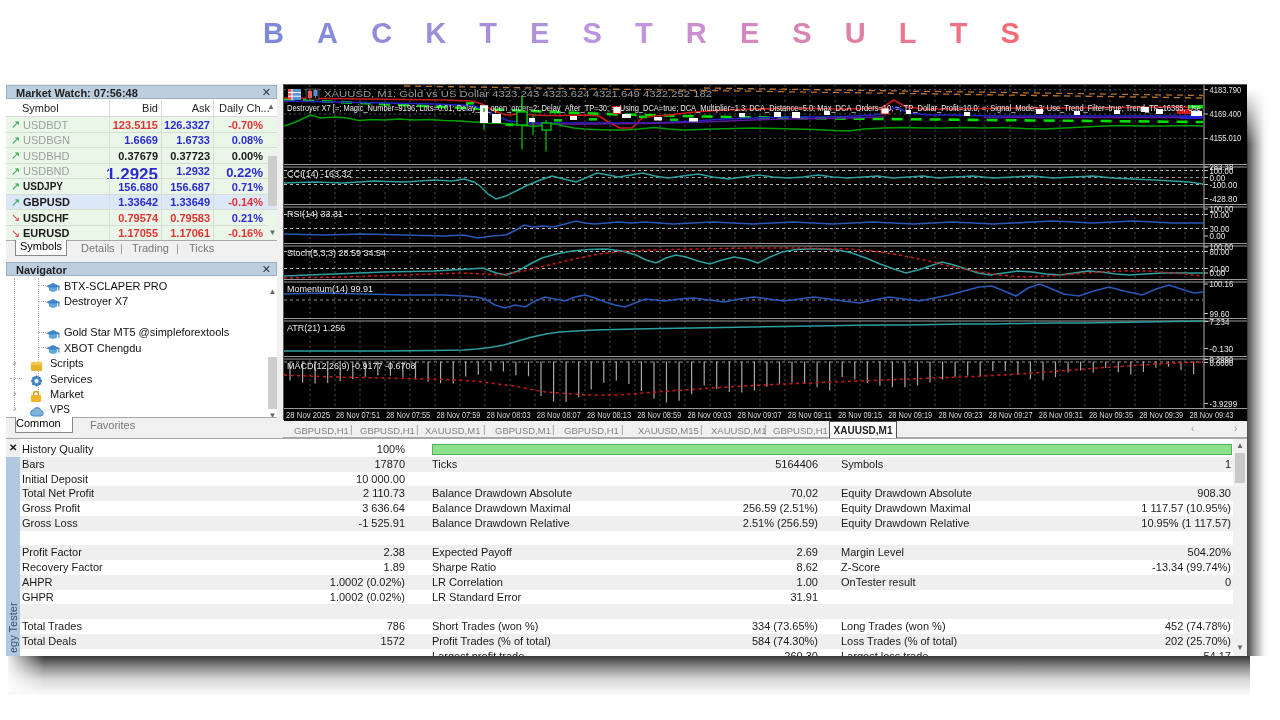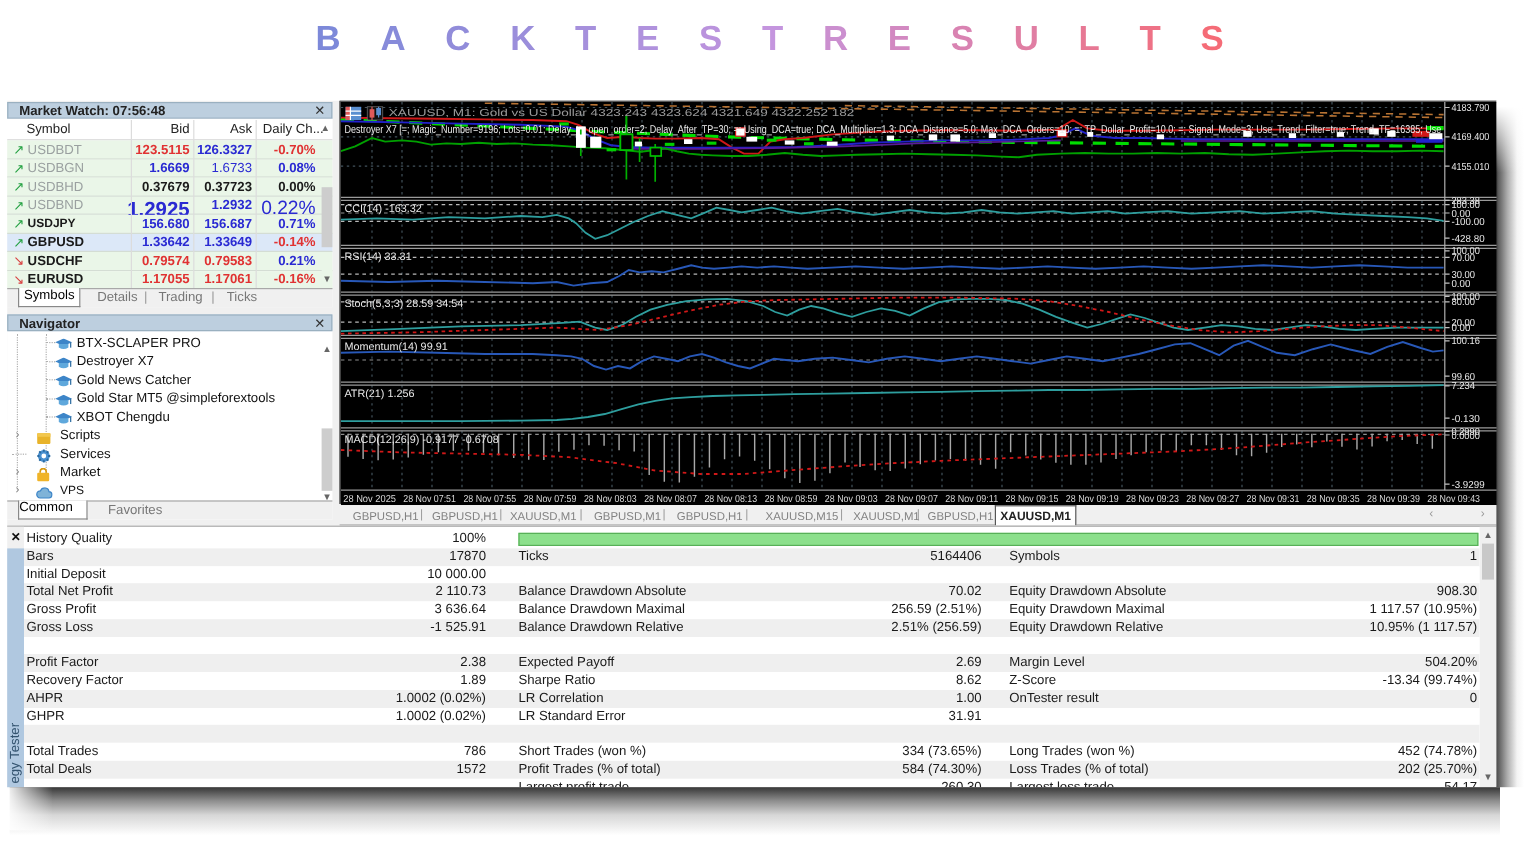--- a/index.html
+++ b/index.html
@@ -40,36 +40,36 @@
 <span style="position:absolute;left:5px;top:1px;color:#22a040;font-size:11px">↗</span>
 <span style="position:absolute;left:17px;top:1.5px;color:#9aa0a0;font-size:11px;font-weight:normal">USDBDT</span>
 <span style="position:absolute;right:119px;top:1.5px;color:#e03232;font-size:11px;font-weight:bold">123.5115</span>
 <span style="position:absolute;right:67px;top:1.5px;color:#2a2ad2;font-size:11px;font-weight:bold">126.3327</span>
 <span style="position:absolute;right:14px;top:1.5px;color:#e03232;font-size:11px;font-weight:bold">-0.70%</span>
 </div>
       <div style="position:absolute;left:0;top:47.5px;width:271px;height:15.5px;background:#eaf6e8;border-bottom:1px solid #d4ddd4">
 <span style="position:absolute;left:5px;top:1px;color:#22a040;font-size:11px">↗</span>
 <span style="position:absolute;left:17px;top:1.5px;color:#9aa0a0;font-size:11px;font-weight:normal">USDBGN</span>
 <span style="position:absolute;right:119px;top:1.5px;color:#2a2ad2;font-size:11px;font-weight:bold">1.6669</span>
-<span style="position:absolute;right:67px;top:1.5px;color:#2a2ad2;font-size:11px;font-weight:normal">1.6733</span>
+<span style="position:absolute;right:67px;top:1.5px;color:#2a2ad2;font-size:11px;font-weight:bold">1.6733</span>
 <span style="position:absolute;right:14px;top:1.5px;color:#2a2ad2;font-size:11px;font-weight:bold">0.08%</span>
 </div>
       <div style="position:absolute;left:0;top:63.0px;width:271px;height:15.5px;background:#eaf6e8;border-bottom:1px solid #d4ddd4">
 <span style="position:absolute;left:5px;top:1px;color:#22a040;font-size:11px">↗</span>
 <span style="position:absolute;left:17px;top:1.5px;color:#9aa0a0;font-size:11px;font-weight:normal">USDBHD</span>
 <span style="position:absolute;right:119px;top:1.5px;color:#1a1a1a;font-size:11px;font-weight:bold">0.37679</span>
 <span style="position:absolute;right:67px;top:1.5px;color:#1a1a1a;font-size:11px;font-weight:bold">0.37723</span>
 <span style="position:absolute;right:14px;top:1.5px;color:#1a1a1a;font-size:11px;font-weight:bold">0.00%</span>
 </div>
       <div style="position:absolute;left:0;top:78.5px;width:271px;height:15.5px;background:#eaf6e8;border-bottom:1px solid #d4ddd4">
 <span style="position:absolute;left:5px;top:1px;color:#22a040;font-size:11px">↗</span>
 <span style="position:absolute;left:17px;top:1.5px;color:#9aa0a0;font-size:11px;font-weight:normal">USDBND</span>
 <span style="position:absolute;right:119px;top:1.5px;color:#2a2ad2;font-size:17px;font-weight:bold">1.2925</span>
 <span style="position:absolute;right:67px;top:1.5px;color:#2a2ad2;font-size:11px;font-weight:bold">1.2932</span>
-<span style="position:absolute;right:14px;top:1.5px;color:#2a2ad2;font-size:16px;font-weight:normal">0.22%</span>
+<span style="position:absolute;right:14px;top:1.5px;color:#2a2ad2;font-size:13px;font-weight:bold">0.22%</span>
 </div>
       <div style="position:absolute;left:0;top:94.0px;width:271px;height:15.5px;background:#eaf6e8;border-bottom:1px solid #d4ddd4">
 <span style="position:absolute;left:5px;top:1px;color:#22a040;font-size:11px">↗</span>
 <span style="position:absolute;left:17px;top:1.5px;color:#1a1a1a;font-size:10px;font-weight:bold">USDJPY</span>
 <span style="position:absolute;right:119px;top:1.5px;color:#2a2ad2;font-size:11px;font-weight:bold">156.680</span>
 <span style="position:absolute;right:67px;top:1.5px;color:#2a2ad2;font-size:11px;font-weight:bold">156.687</span>
 <span style="position:absolute;right:14px;top:1.5px;color:#2a2ad2;font-size:11px;font-weight:bold">0.71%</span>
 </div>
       <div style="position:absolute;left:0;top:109.5px;width:271px;height:15.5px;background:#dce8f8;border-bottom:1px solid #d4ddd4">
 <span style="position:absolute;left:5px;top:1px;color:#22a040;font-size:11px">↗</span>
@@ -126,29 +126,20 @@
 <span style="position:absolute;left:58px;top:1.5px;font-size:11px;color:#111">BTX-SCLAPER PRO</span>
       </div>
       <div style="position:absolute;left:0;top:31.5px;width:260px;height:15.5px">
 <span style="position:absolute;left:32px;top:7px;width:8px;border-top:1px dotted #b0b0b0"></span>
 <span style="position:absolute;left:40px;top:2px"><svg width="14" height="11" viewBox="0 0 14 11">
             <polygon points="7,0 14,3.2 7,6.4 0,3.2" fill="#3d85c8"></polygon>
             <path d="M3 4.6 v3 q4 2.6 8 0 v-3 z" fill="#5fa8dc"></path>
             <rect x="12.4" y="3.2" width="1" height="4.5" fill="#2a6aa0"></rect>
           </svg></span>
 <span style="position:absolute;left:58px;top:1.5px;font-size:11px;color:#111">Destroyer X7</span>
-      </div>
-      <div style="position:absolute;left:0;top:47.0px;width:260px;height:15.5px">
-<span style="position:absolute;left:32px;top:7px;width:8px;border-top:1px dotted #b0b0b0"></span>
-<span style="position:absolute;left:40px;top:2px"><svg width="14" height="11" viewBox="0 0 14 11">
-            <polygon points="7,0 14,3.2 7,6.4 0,3.2" fill="#3d85c8"></polygon>
-            <path d="M3 4.6 v3 q4 2.6 8 0 v-3 z" fill="#5fa8dc"></path>
-            <rect x="12.4" y="3.2" width="1" height="4.5" fill="#2a6aa0"></rect>
-          </svg></span>
-<span style="position:absolute;left:58px;top:1.5px;font-size:11px;color:#111">Gold News Catcher</span>
       </div>
       <div style="position:absolute;left:0;top:62.5px;width:260px;height:15.5px">
 <span style="position:absolute;left:32px;top:7px;width:8px;border-top:1px dotted #b0b0b0"></span>
 <span style="position:absolute;left:40px;top:2px"><svg width="14" height="11" viewBox="0 0 14 11">
             <polygon points="7,0 14,3.2 7,6.4 0,3.2" fill="#3d85c8"></polygon>
             <path d="M3 4.6 v3 q4 2.6 8 0 v-3 z" fill="#5fa8dc"></path>
             <rect x="12.4" y="3.2" width="1" height="4.5" fill="#2a6aa0"></rect>
           </svg></span>
 <span style="position:absolute;left:58px;top:1.5px;font-size:11px;color:#111">Gold Star MT5 @simpleforextools</span>
       </div>

